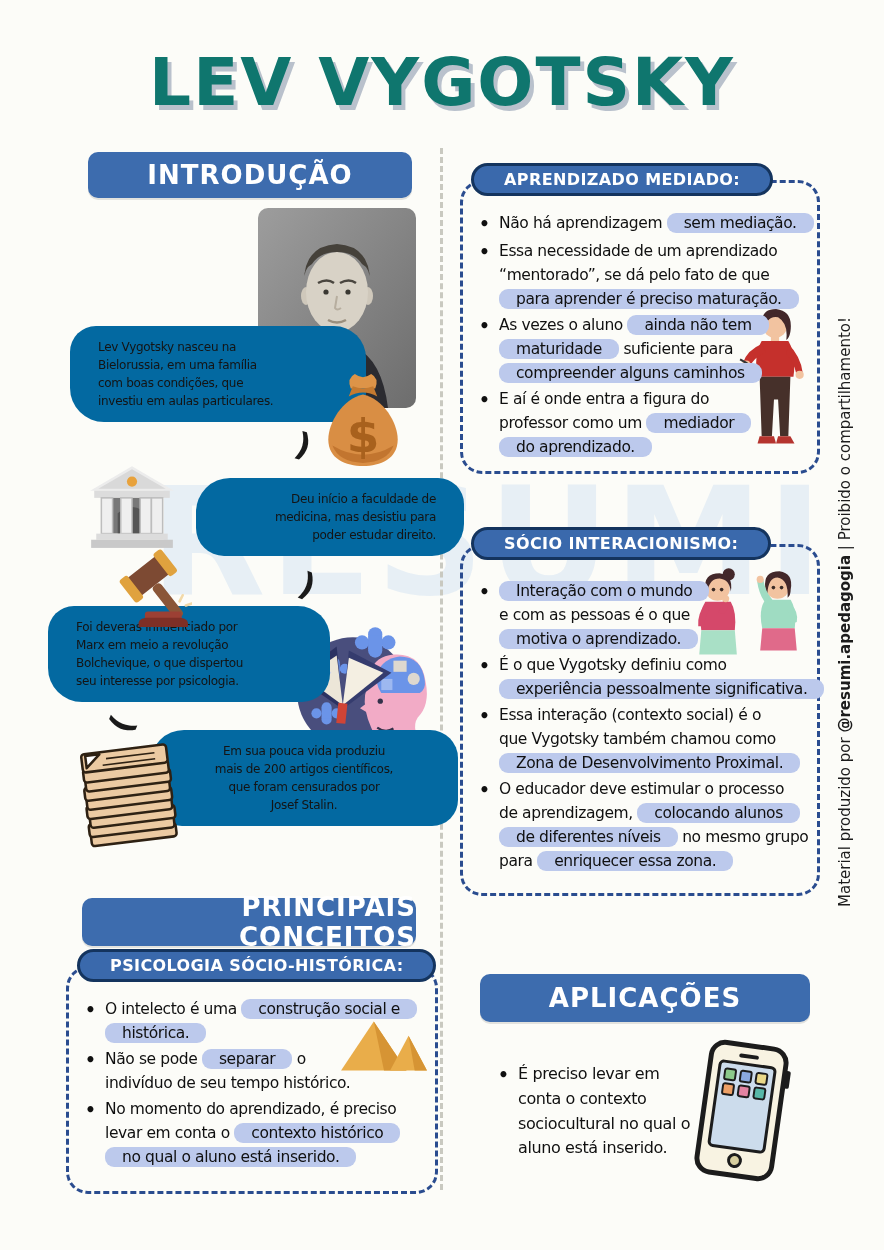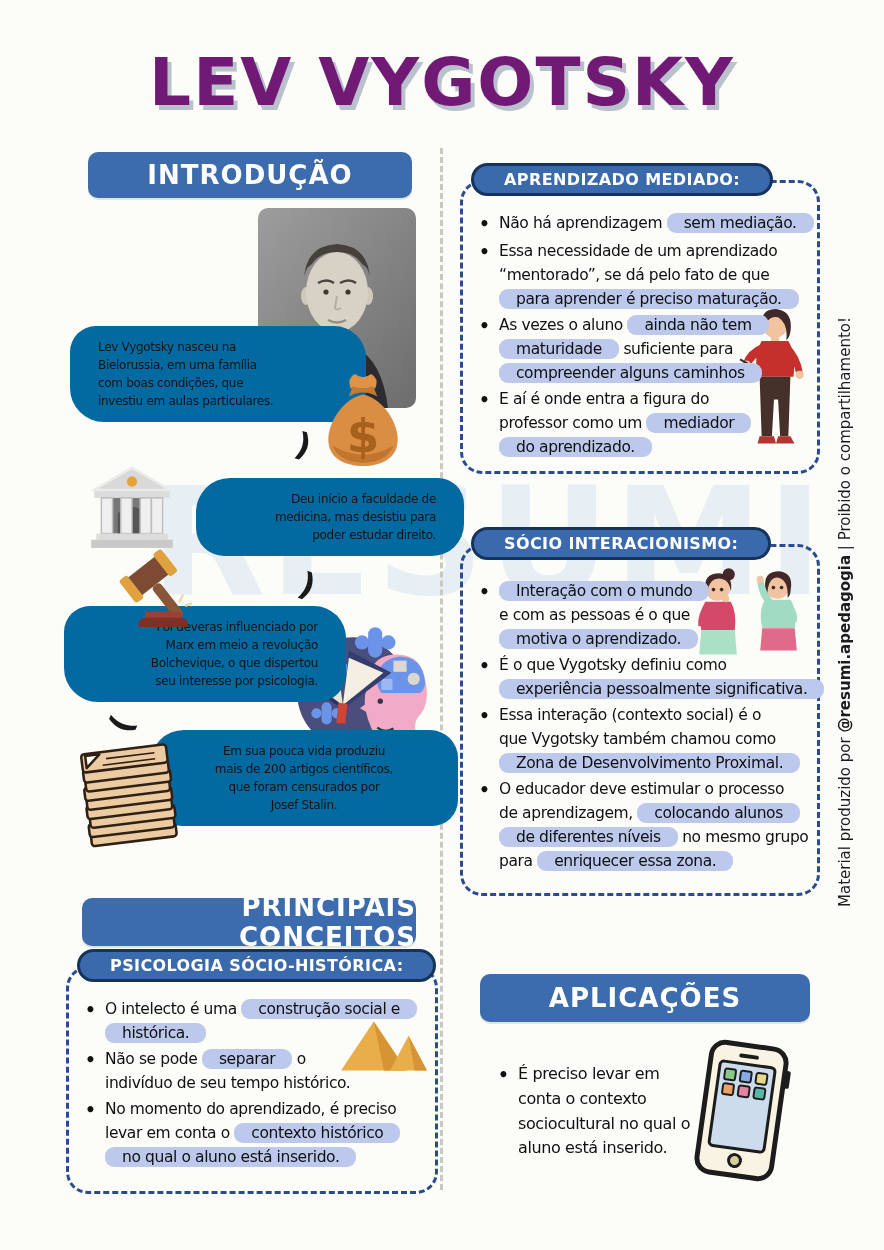--- a/index.html
+++ b/index.html
@@ -7,42 +7,42 @@
   .page{position:relative;width:884px;height:1250px;background:#fcfcf8;overflow:hidden;margin:0 auto;}
 
   
   .watermark{position:absolute;left:150px;top:455px;font-size:150px;font-weight:bold;
     color:rgba(158,196,238,0.22);letter-spacing:4px;z-index:0;user-select:none;}
   .divider{position:absolute;left:440px;top:148px;height:1042px;width:0;
     border-left:3px dashed #c9c9c0;z-index:0;}
 
   
   .title{position:absolute;top:44px;left:0;right:0;text-align:center;z-index:2;
-    font-size:66px;font-weight:bold;color:#701a75;letter-spacing:2px;
+    font-size:66px;font-weight:bold;color:#0f766e;letter-spacing:2px;
     text-shadow:4px 5px 0 #b9c1cc;}
 
   
   .hdr{position:absolute;z-index:2;background:#3d6cae;color:#ffffff;border-radius:10px;
     display:flex;align-items:center;justify-content:center;font-weight:bold;
     font-size:26px;letter-spacing:1px;box-shadow:0 2px 0 rgba(0,0,0,.10);text-align:right;}
   #intro-header{left:88px;top:152px;width:324px;height:46px;}
   #concepts-header{left:82px;top:898px;width:334px;height:48px;}
   #aplicacoes-header{left:480px;top:974px;width:330px;height:48px;}
 
   
   .portrait{position:absolute;left:258px;top:208px;width:158px;height:200px;z-index:1;
     border-radius:10px;overflow:hidden;}
 
   
   .bubble{position:absolute;z-index:2;background:#0369a1;border-radius:26px 32px 28px 34px;
     padding:12px 28px;font-size:12px;line-height:1.5;letter-spacing:-0.3px;color:#141414;}
   .bubble div{white-space:nowrap;}
   #bubble-birth{left:70px;top:326px;width:240px;}
   #bubble-medicine{left:196px;top:478px;width:212px;text-align:right;border-radius:34px 26px 32px 28px;}
-  #bubble-marx{left:64px;top:606px;width:226px;text-align:right;}
+  #bubble-marx{left:48px;top:606px;width:226px;}
   #bubble-articles{left:150px;top:730px;width:252px;text-align:center;border-radius:34px 28px 26px 32px;}
 
   
   .mark{position:absolute;z-index:2;font-size:32px;font-weight:bold;color:#1a1a1a;}
   #mark-1{left:296px;top:426px;transform:rotate(16deg);}
   #mark-2{left:300px;top:566px;transform:rotate(20deg);}
   #mark-3{left:116px;top:706px;transform:rotate(112deg);}
 
   
   .icon{position:absolute;z-index:3;}

